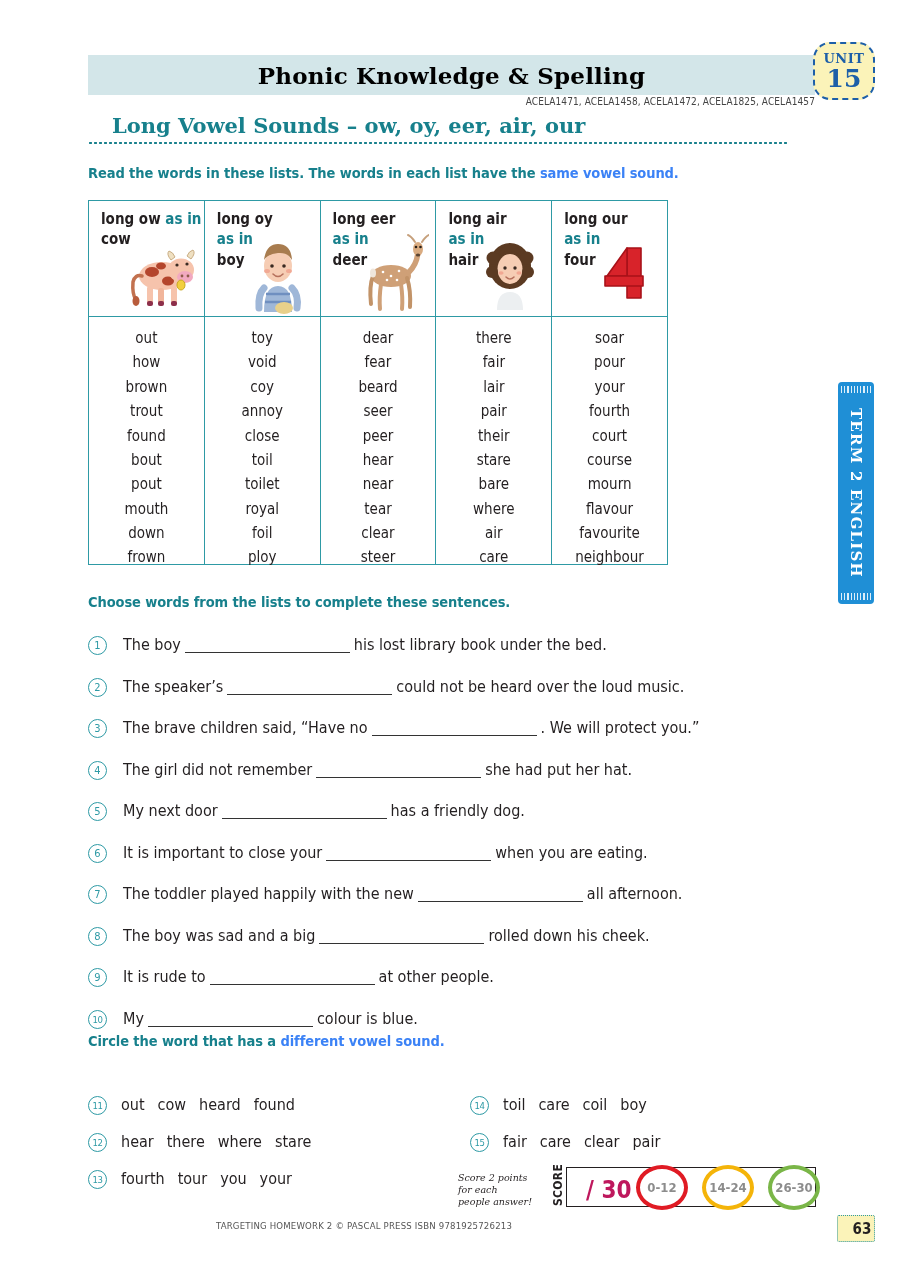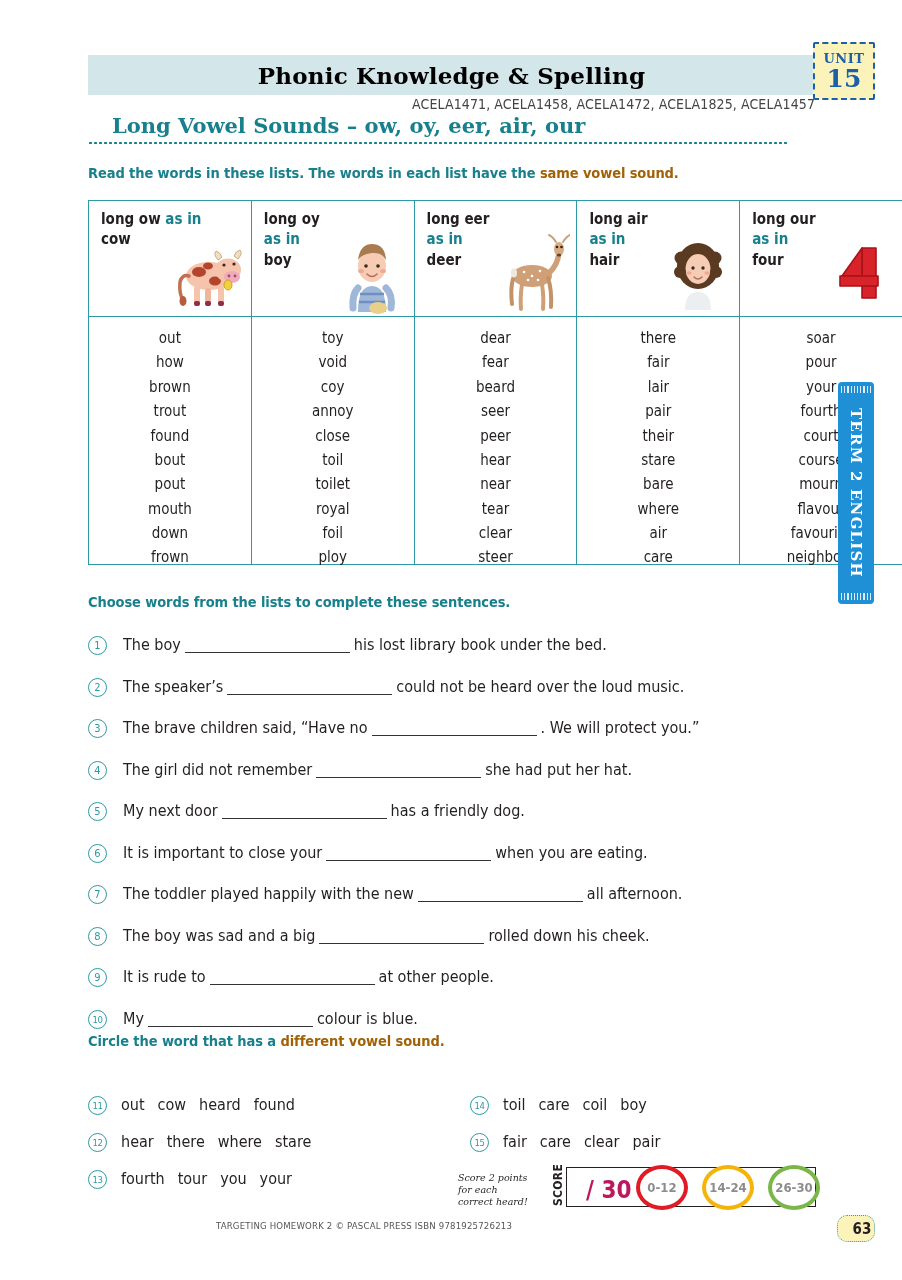--- a/index.html
+++ b/index.html
@@ -23,26 +23,26 @@
     position:absolute; left:88px; top:55px; width:727px; height:40px;
     display:flex; align-items:center; justify-content:center;
     font-family:"DejaVu Serif", serif;
     font-size:23px; font-weight:700; color:#000000;
     letter-spacing:.2px;
   }
   .acela {
     position:absolute; left:330px; top:96px; width:485px;
     text-align:right;
     font-family:"DejaVu Sans Condensed","DejaVu Sans",sans-serif;
-    font-size:14px; color:#444; letter-spacing:.1px;
+    font-size:10px; color:#444; letter-spacing:.1px;
   }
   
   .unit-badge {
     position:absolute; left:813px; top:42px; width:62px; height:58px;
-    background:#fbf3b9; border:2.5px dashed #1d5fa8; border-radius:2px;
+    background:#fbf3b9; border:2.5px dashed #1d5fa8; border-radius:17px;
     display:flex; flex-direction:column; align-items:center; justify-content:center;
     line-height:1;
   }
   .unit-badge .u-word {
     font-family:"DejaVu Serif", serif; font-size:13px; font-weight:700;
     color:#1d5fa8; letter-spacing:.5px;
   }
   .unit-badge .u-num {
     font-family:"DejaVu Serif", serif; font-size:25px; font-weight:700;
     color:#1d5fa8; margin-top:1px;
@@ -60,28 +60,28 @@
     background-size: 5px 4px; background-repeat: repeat-x;
   }
 
   
   .instr {
     position:absolute; left:88px;
     font-family:"DejaVu Sans Condensed","DejaVu Sans",sans-serif;
     font-size:14.5px; font-weight:700; color:#17808c;
     letter-spacing:-0.1px;
   }
-  .instr .blk { color:#a16207; }
+  .instr .blk { color:#3b82f6; }
   #instr1 { top:165px; }
   #instr2 { top:594px; }
   #instr3 { top:1033px; }
 
   
   .wtable {
-    position:absolute; left:88px; top:200px; width:815px; height:365px;
+    position:absolute; left:88px; top:200px; width:580px; height:365px;
     border:1.5px solid #2e9aa5;
     display:flex;
   }
   .wcol { flex:1 1 0; position:relative; border-right:1.5px solid #2e9aa5; }
   .wcol:last-child { border-right:none; }
   .whead {
     height:116px; position:relative; border-bottom:1.5px solid #2e9aa5;
     padding:8px 0 0 12px;
   }
   .whead .h-lines {
@@ -185,21 +185,21 @@
   #ring-green { left:768px; border-color:#7ab648; }
 
   
   .footer {
     position:absolute; left:0; top:1220px; width:728px; text-align:center;
     font-family:"DejaVu Sans Condensed","DejaVu Sans",sans-serif;
     font-size:9.5px; color:#555; letter-spacing:.2px;
   }
   .pagenum {
     position:absolute; left:837px; top:1215px; width:38px; height:27px;
-    background:#fbf3b9; border:1.5px dotted #2e9aa5; border-radius:10px;
+    background:#fbf3b9; border:1.5px dotted #2e9aa5; border-radius:2px;
     display:flex; align-items:center; justify-content:center;
     font-family:"DejaVu Sans Condensed","DejaVu Sans",sans-serif;
     font-size:15px; font-weight:700; color:#231f20;padding-left:12px;
   }
 </style>
 </head>
 <body>
 
 <div class="page">
 
@@ -502,21 +502,21 @@
   <div class="cq" style="left:470px; top:1131px;">
     <div class="qnum wide">15</div>
     <div class="cqtext">
       <span>fair</span><span>care</span><span>clear</span><span>pair</span>
     </div>
   </div>
 
   <div class="score-note">
     <div>Score 2 points</div>
     <div>for each</div>
-    <div>correct heard!</div>
+    <div>people answer!</div>
   </div>
   <div class="score-word">SCORE</div>
   <div class="score-box"></div>
   <div class="score-total">/ 30</div>
   <div class="ring" id="ring-red">0-12</div>
   <div class="ring" id="ring-amber">14-24</div>
   <div class="ring" id="ring-green">26-30</div>
 
   <div class="footer">TARGETING HOMEWORK 2  © PASCAL PRESS  ISBN 9781925726213</div>
   <div class="pagenum">63</div>

